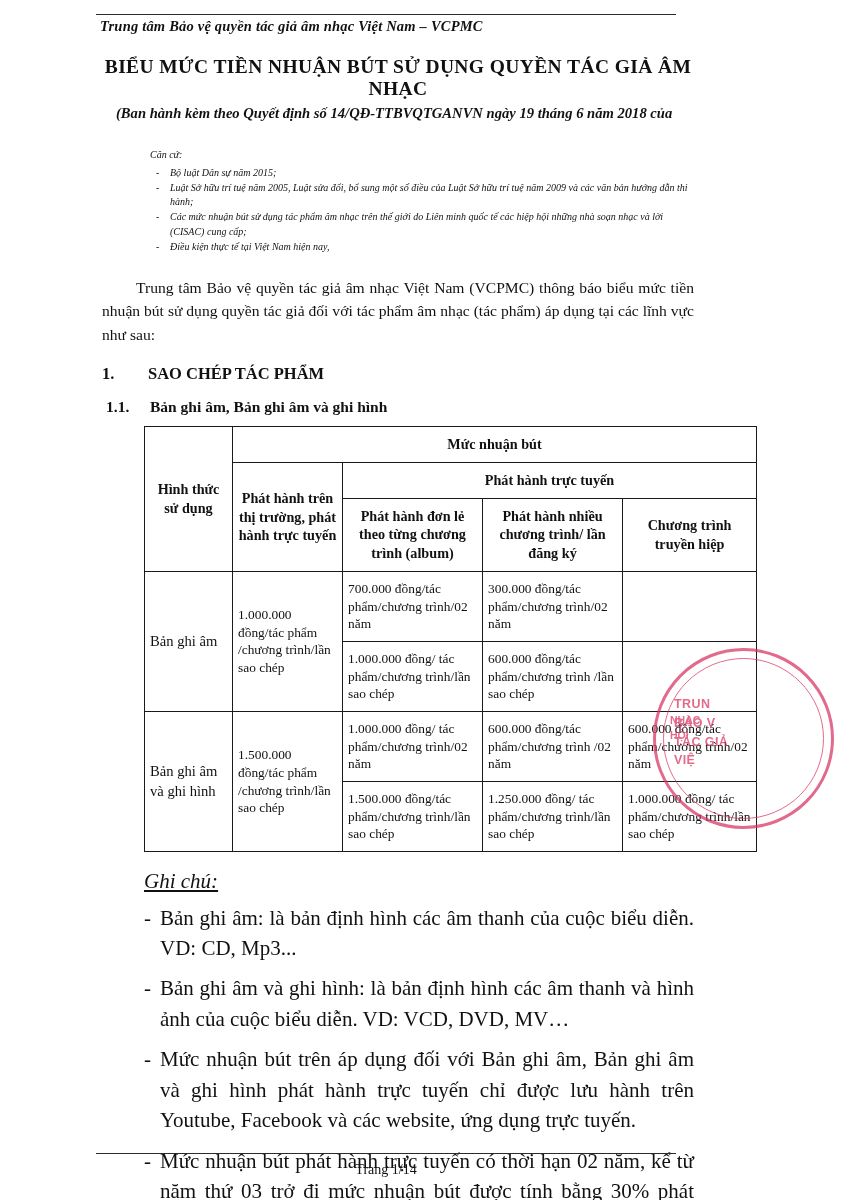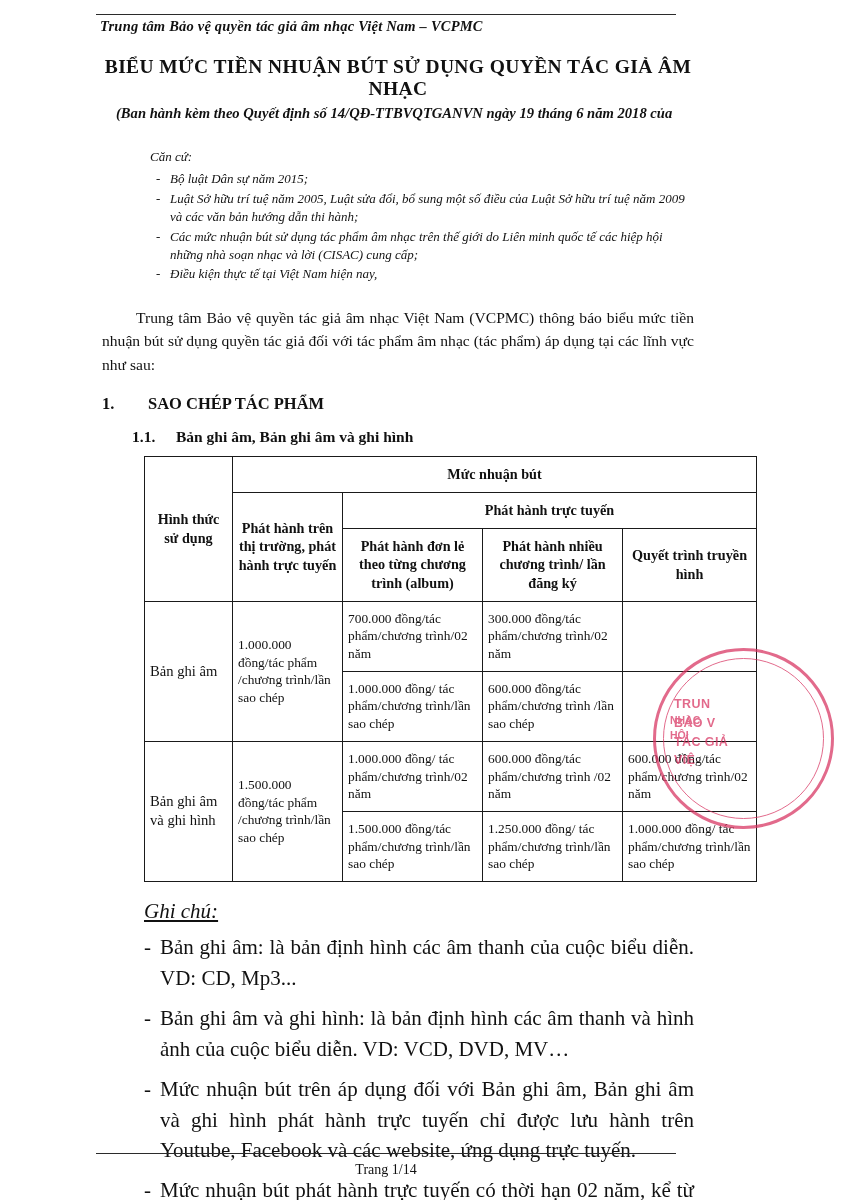--- a/index.html
+++ b/index.html
@@ -53,21 +53,21 @@
   }
   .subtitle {
     font-style: italic;
     font-weight: bold;
     font-size: 14.6px;
     line-height: 1.35;
     margin: 0 14px;
   }
   .basis-block {
     margin: 24px 0 0 48px;
-    font-size: 13px;
+    font-size: 10px;
     line-height: 1.42;
   }
   .basis-label {
     font-style: italic;
     margin-bottom: 2px;
   }
   .basis-list {
     list-style: none;
     margin: 4px;
     padding: 0;
@@ -95,21 +95,21 @@
     margin: 18px 0 0 0;
     font-size: 16.5px;
     font-weight: bold;
     display: flex;
   }
   .section-head .num {
     width: 46px;
     flex: none;
   }
   .subsection-head {
-    margin: 14px 0 10px 30px;
+    margin: 14px 0 10px 4px;
     font-size: 15.5px;
     font-weight: bold;
     display: flex;
   }
   .subsection-head .num {
     width: 44px;
     flex: none;
   }
 
   table.rate-table {
@@ -273,21 +273,21 @@
           <th rowspan="3">Hình thức sử dụng</th>
           <th colspan="4">Mức nhuận bút</th>
         </tr>
         <tr>
           <th rowspan="2">Phát hành trên thị trường, phát hành trực tuyến</th>
           <th colspan="3">Phát hành trực tuyến</th>
         </tr>
         <tr>
           <th>Phát hành đơn lẻ theo từng chương trình (album)</th>
           <th>Phát hành nhiều chương trình/ lần đăng ký</th>
-          <th>Quyết trình truyền hình</th>
+          <th>Chương trình truyền hiệp</th>
         </tr>
       </thead>
       <tbody>
         <tr>
           <td class="cat" rowspan="2">Bản ghi âm</td>
           <td rowspan="2">1.000.000 đồng/tác phẩm /chương trình/lần sao chép</td>
           <td class="val-left">700.000 đồng/tác phẩm/chương trình/02 năm</td>
           <td class="val-left">300.000 đồng/tác phẩm/chương trình/02 năm</td>
           <td class="val-left noborder-bottom"></td>
         </tr>

